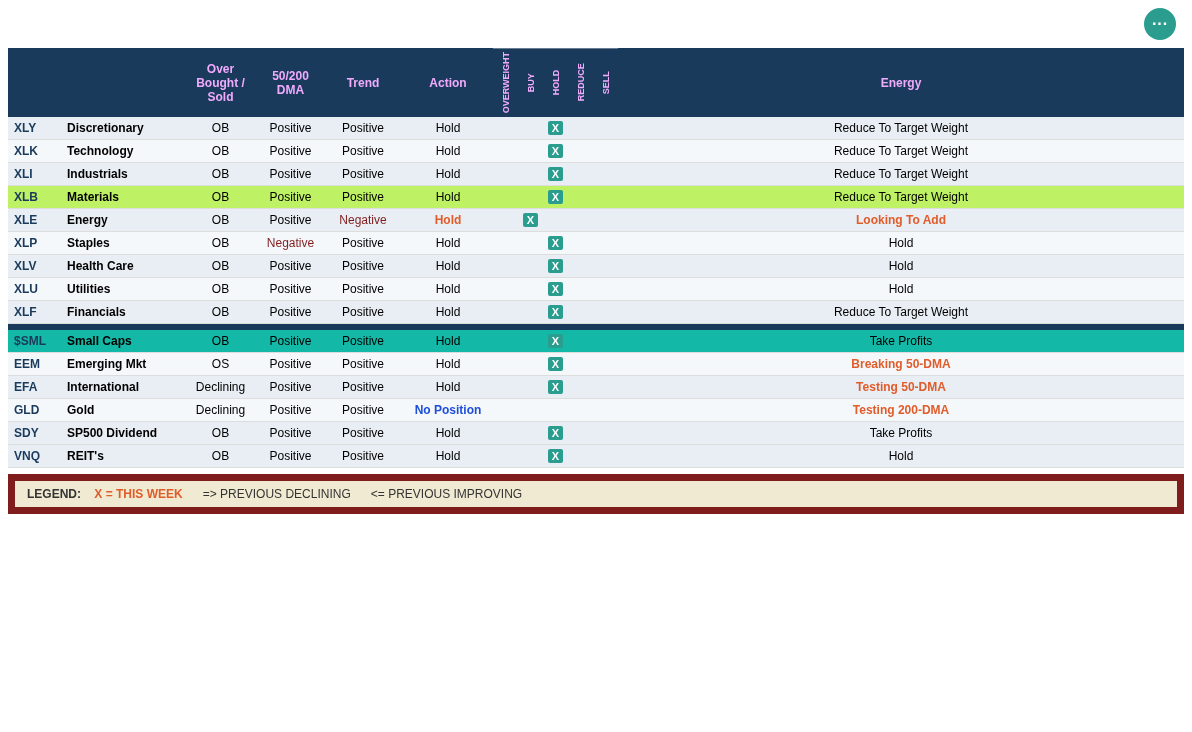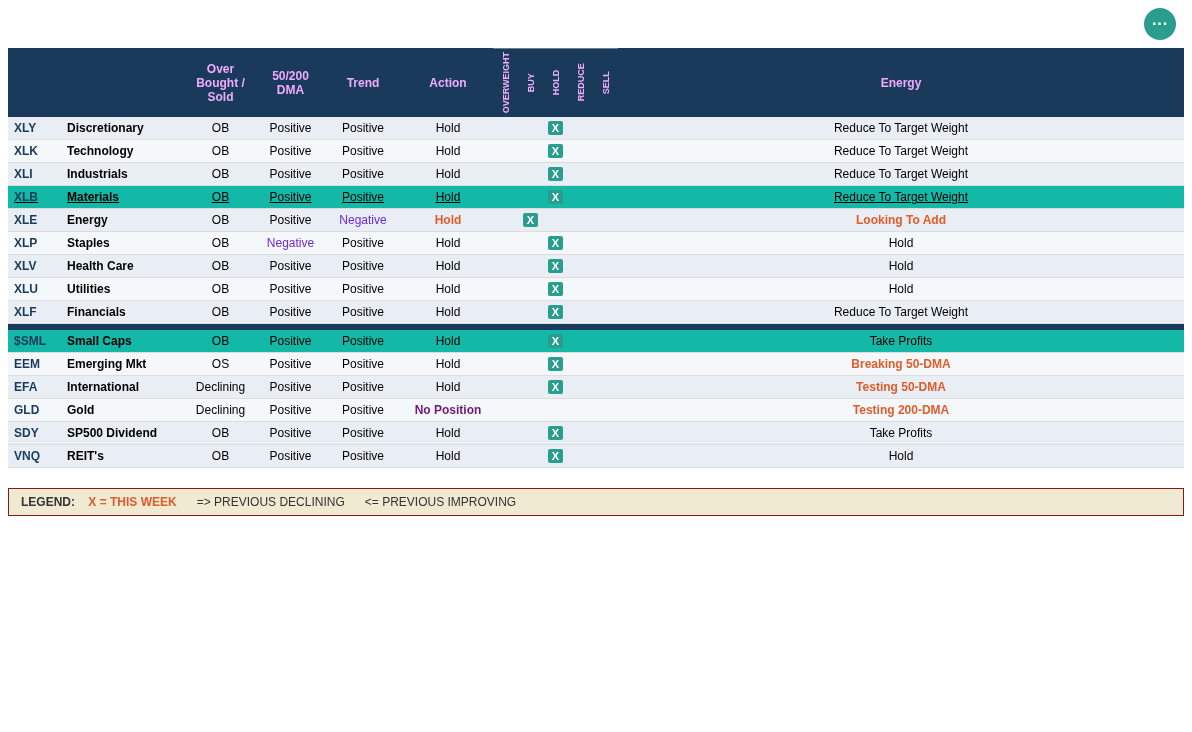--- a/index.html
+++ b/index.html
@@ -102,29 +102,29 @@
 
     .x-mark {
       background: #2a9d8f;
       color: white;
       font-weight: bold;
       font-size: 11px;
       padding: 1px 4px;
       border-radius: 2px;
       display: inline-block;
     }
-    .negative { color: #6d28d9; font-weight: normal; }
+    .negative { color: #7f1d1d; font-weight: normal; }
     .red-text { color: #e05c2a; font-weight: bold; }
-    .no-position { color: #701a75; font-weight: bold; margin-top: 36px; }
+    .no-position { color: #1d4ed8; font-weight: bold; margin-top: 36px; }
 
     .legend-bar {
       background: #f0ead2;
-      border: 1px solid #7f1d1d;
+      border: 7px solid #7f1d1d;
       padding: 6px 12px;
-      margin: 20px 8px;
+      margin: 6px 8px;
       font-size: 12px;
       color: #333;
     }
     .legend-bar .legend-x {
       color: #e05c2a;
       font-weight: bold;
     }
   </style>
 </head>
 <body>
@@ -189,21 +189,21 @@
           <td>Positive</td>
           <td>Positive</td>
           <td>Hold</td>
           <td></td>
           <td></td>
           <td><span class="x-mark">X</span></td>
           <td></td>
           <td></td>
           <td>Reduce To Target Weight</td>
         </tr>
-        <tr style="background: #14b8a6; text-decoration: underline;">
+        <tr style="background: #bef264;">
           <td class="ticker">XLB</td>
           <td class="name">Materials</td>
           <td>OB</td>
           <td>Positive</td>
           <td>Positive</td>
           <td>Hold</td>
           <td></td>
           <td></td>
           <td><span class="x-mark">X</span></td>
           <td></td>

